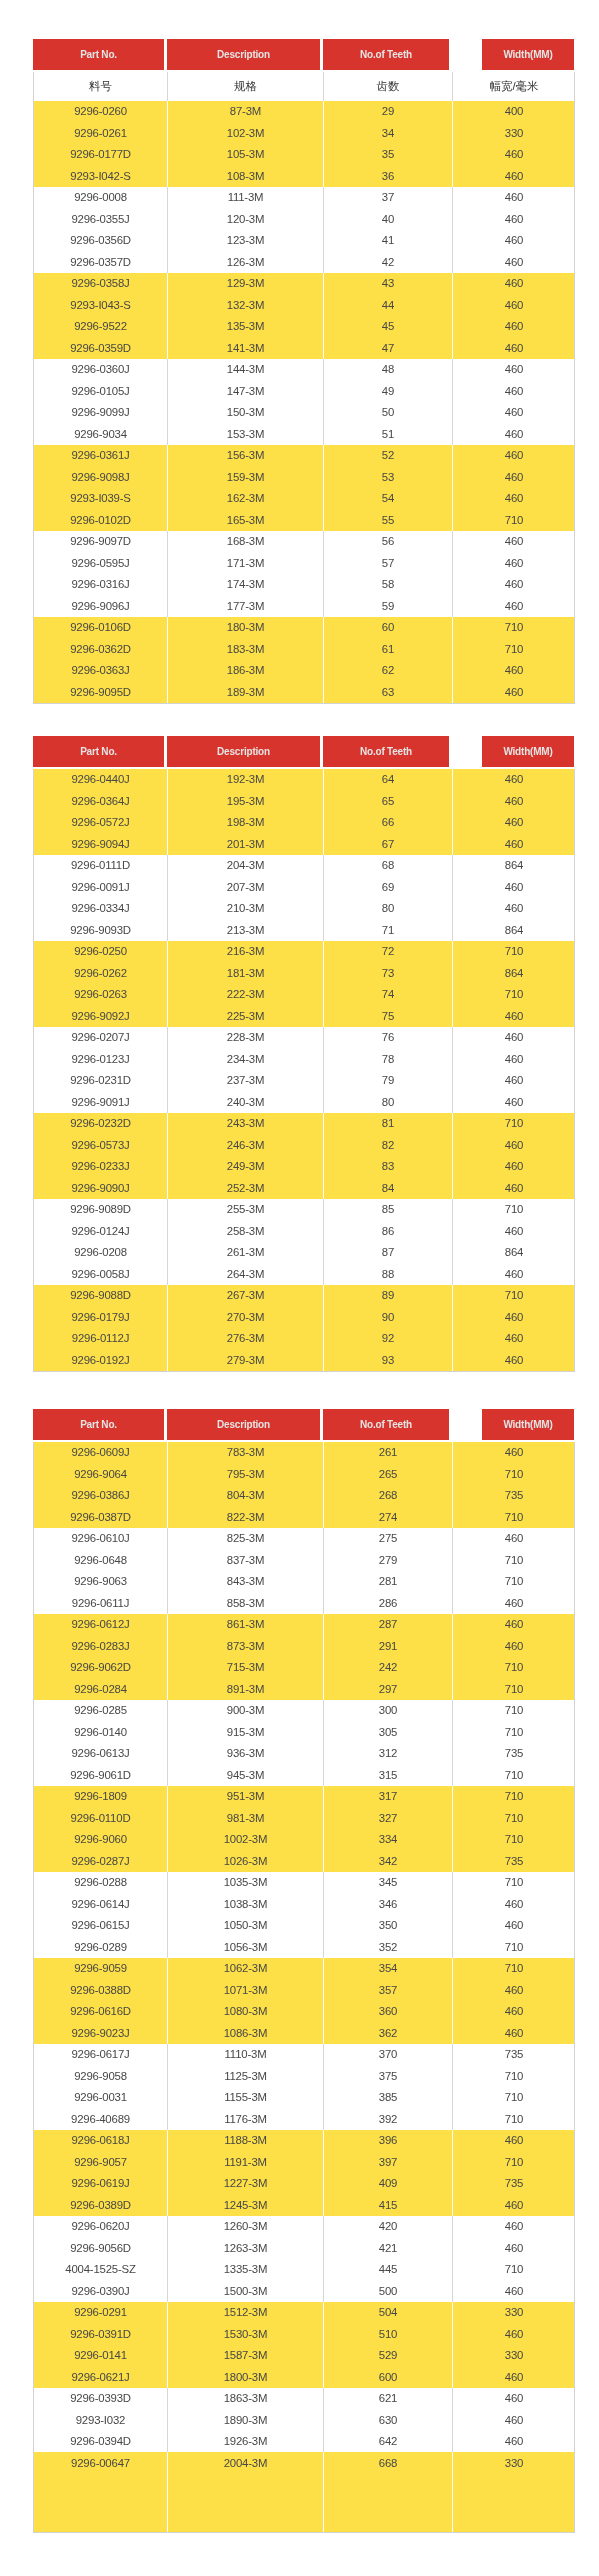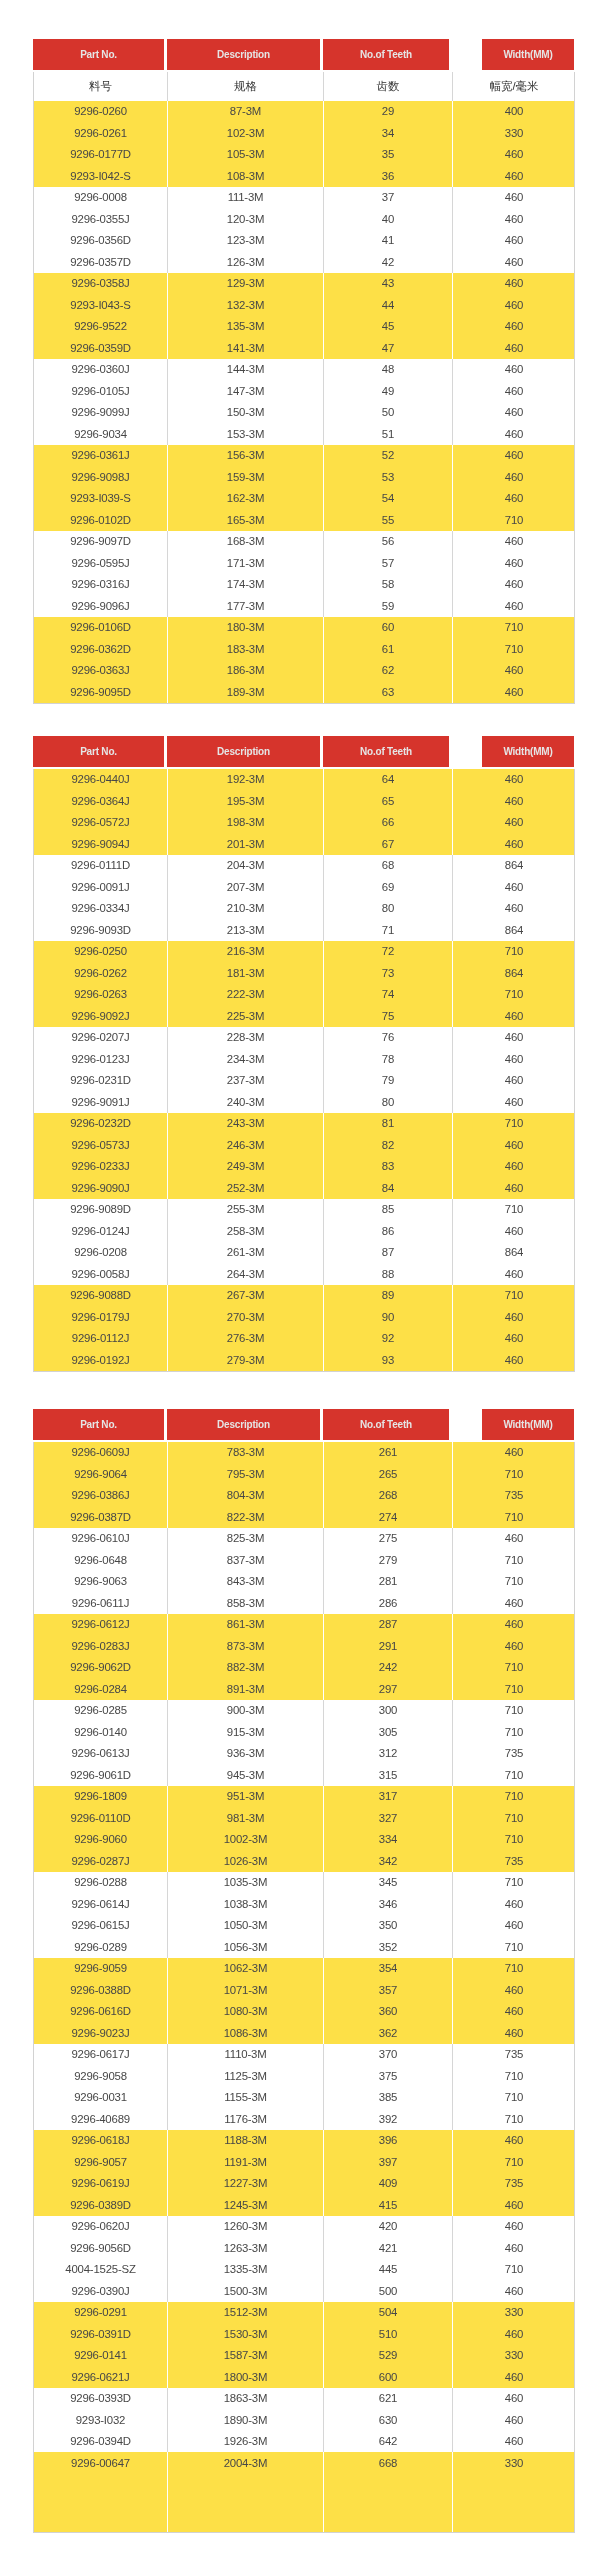--- a/index.html
+++ b/index.html
@@ -494,21 +494,21 @@
           <div class="cell">460</div>
         </div>
         <div class="row gray">
           <div class="cell">9296-0283J</div>
           <div class="cell">873-3M</div>
           <div class="cell">291</div>
           <div class="cell">460</div>
         </div>
         <div class="row gray">
           <div class="cell">9296-9062D</div>
-          <div class="cell">882-3M</div>
+          <div class="cell">715-3M</div>
           <div class="cell">242</div>
           <div class="cell">710</div>
         </div>
         <div class="row gray">
           <div class="cell">9296-0284</div>
           <div class="cell">891-3M</div>
           <div class="cell">297</div>
           <div class="cell">710</div>
         </div>
         <div class="row">

